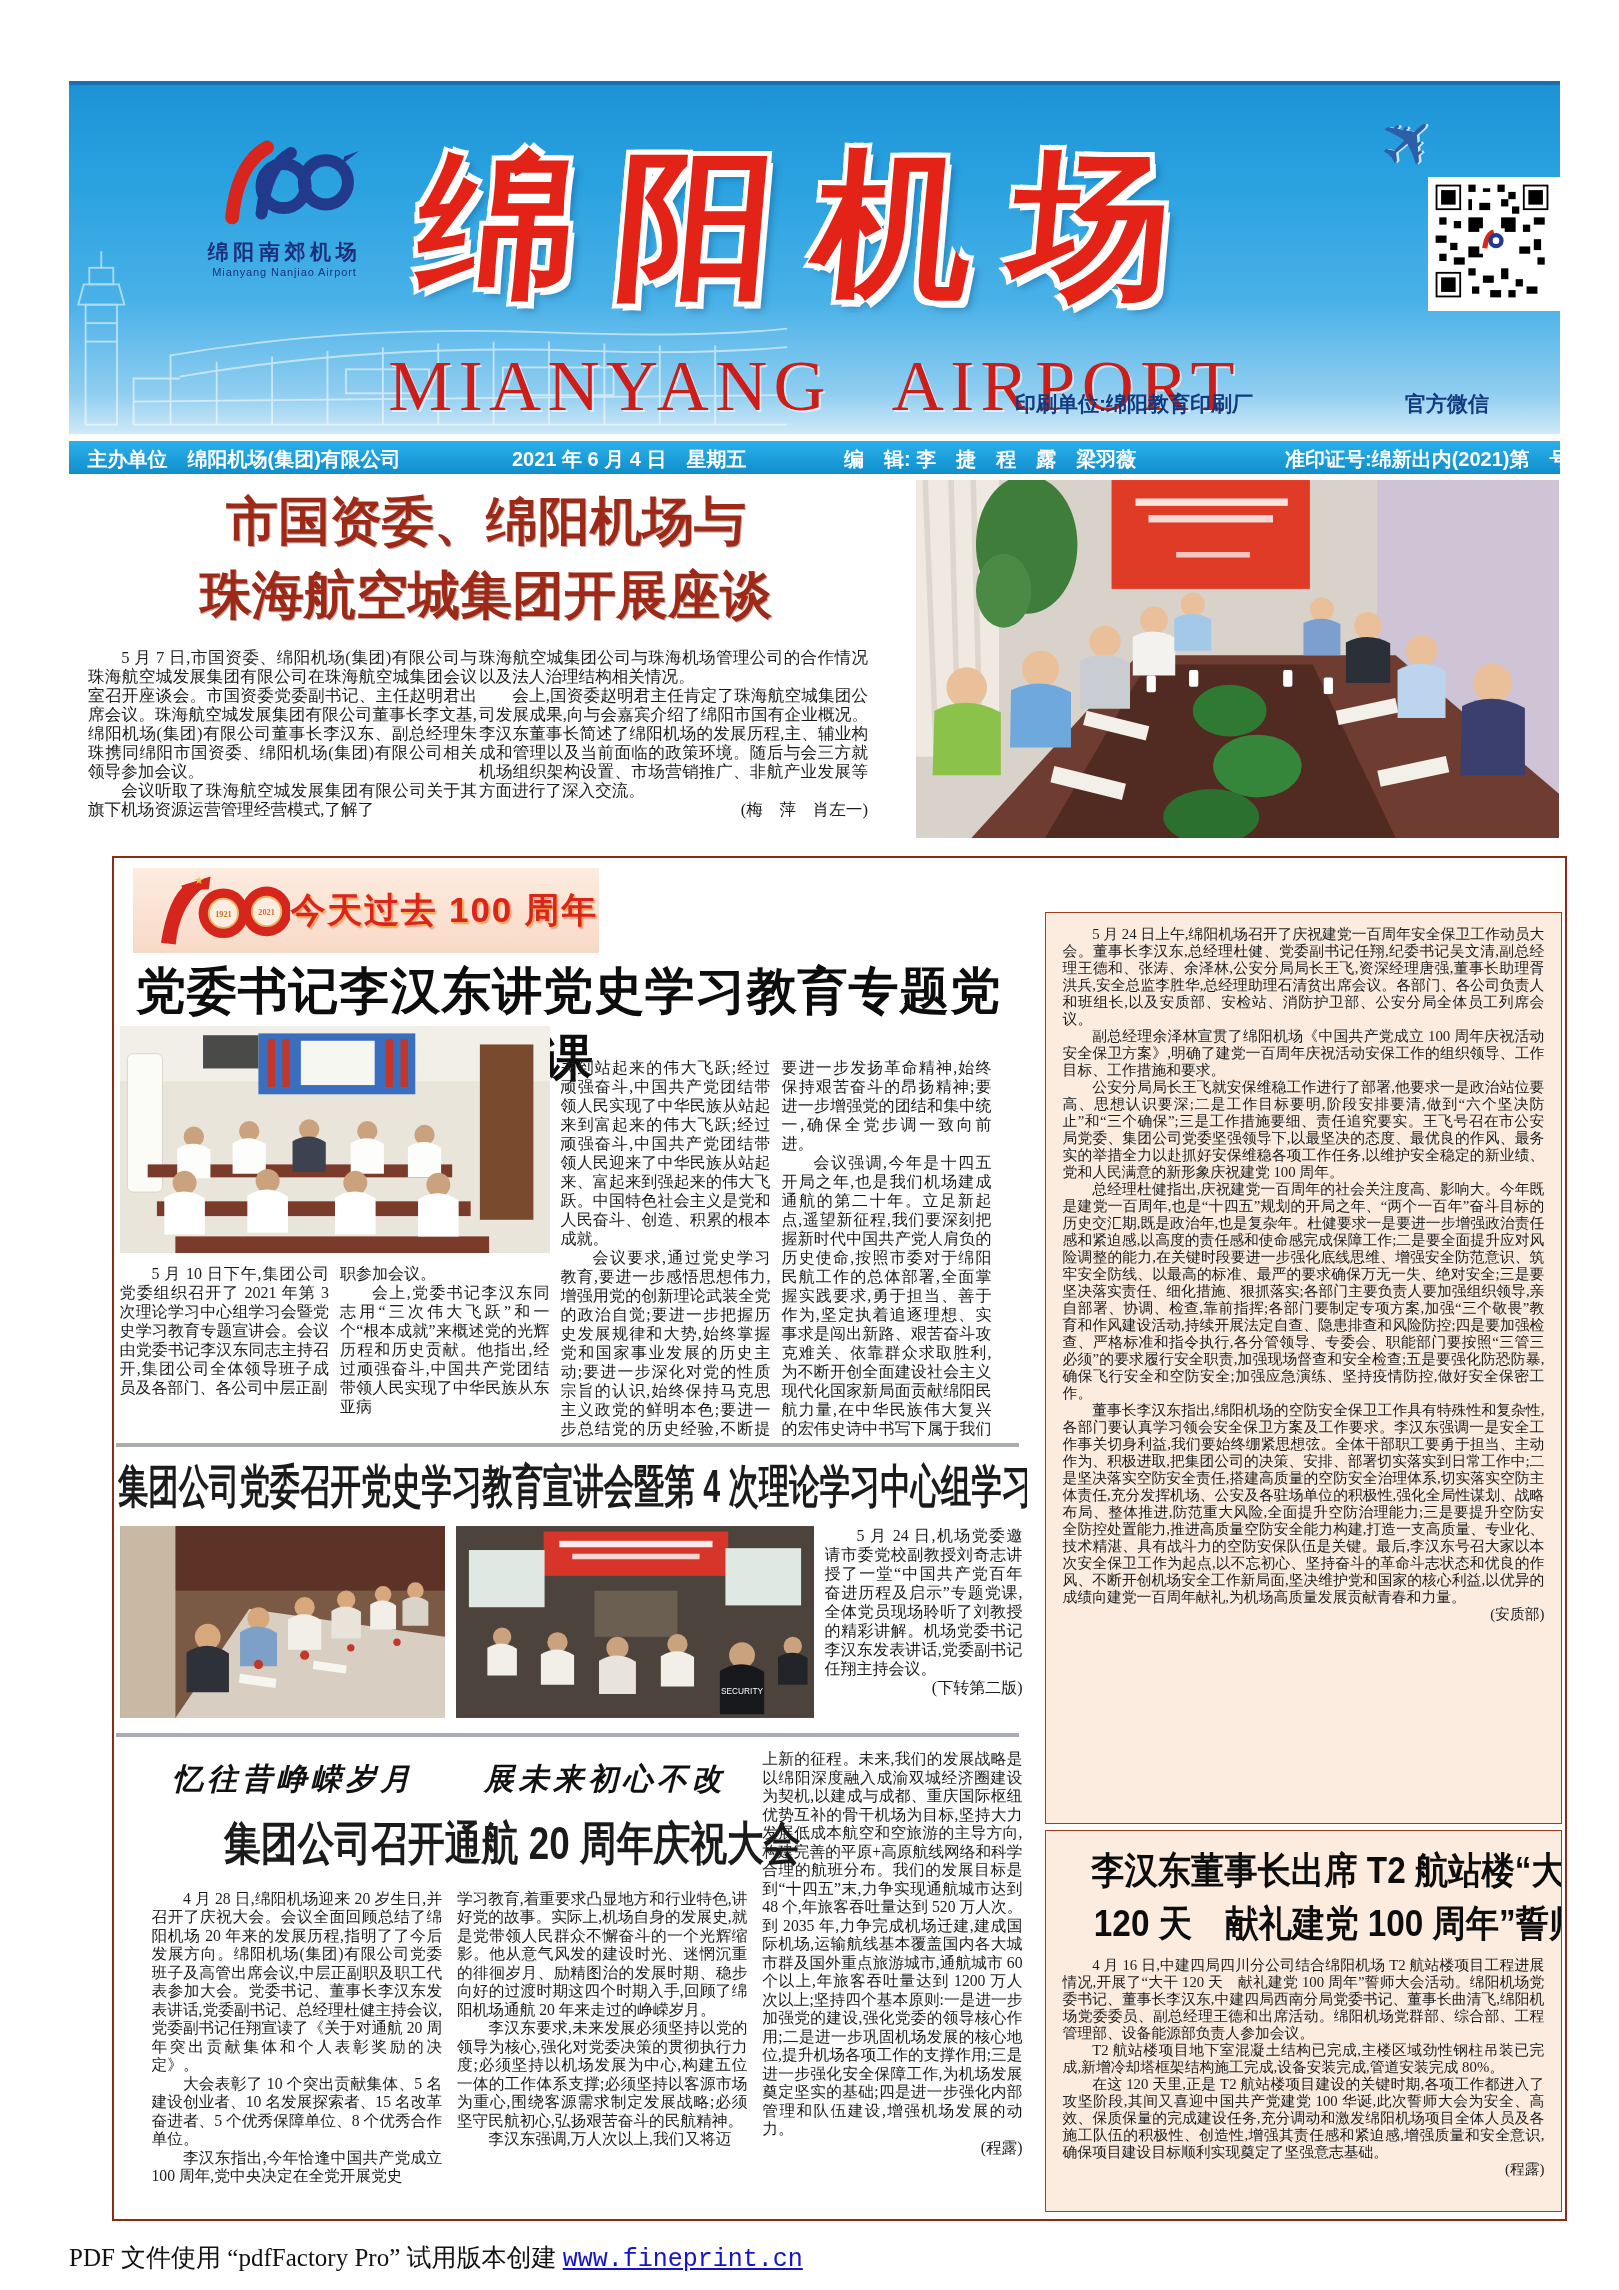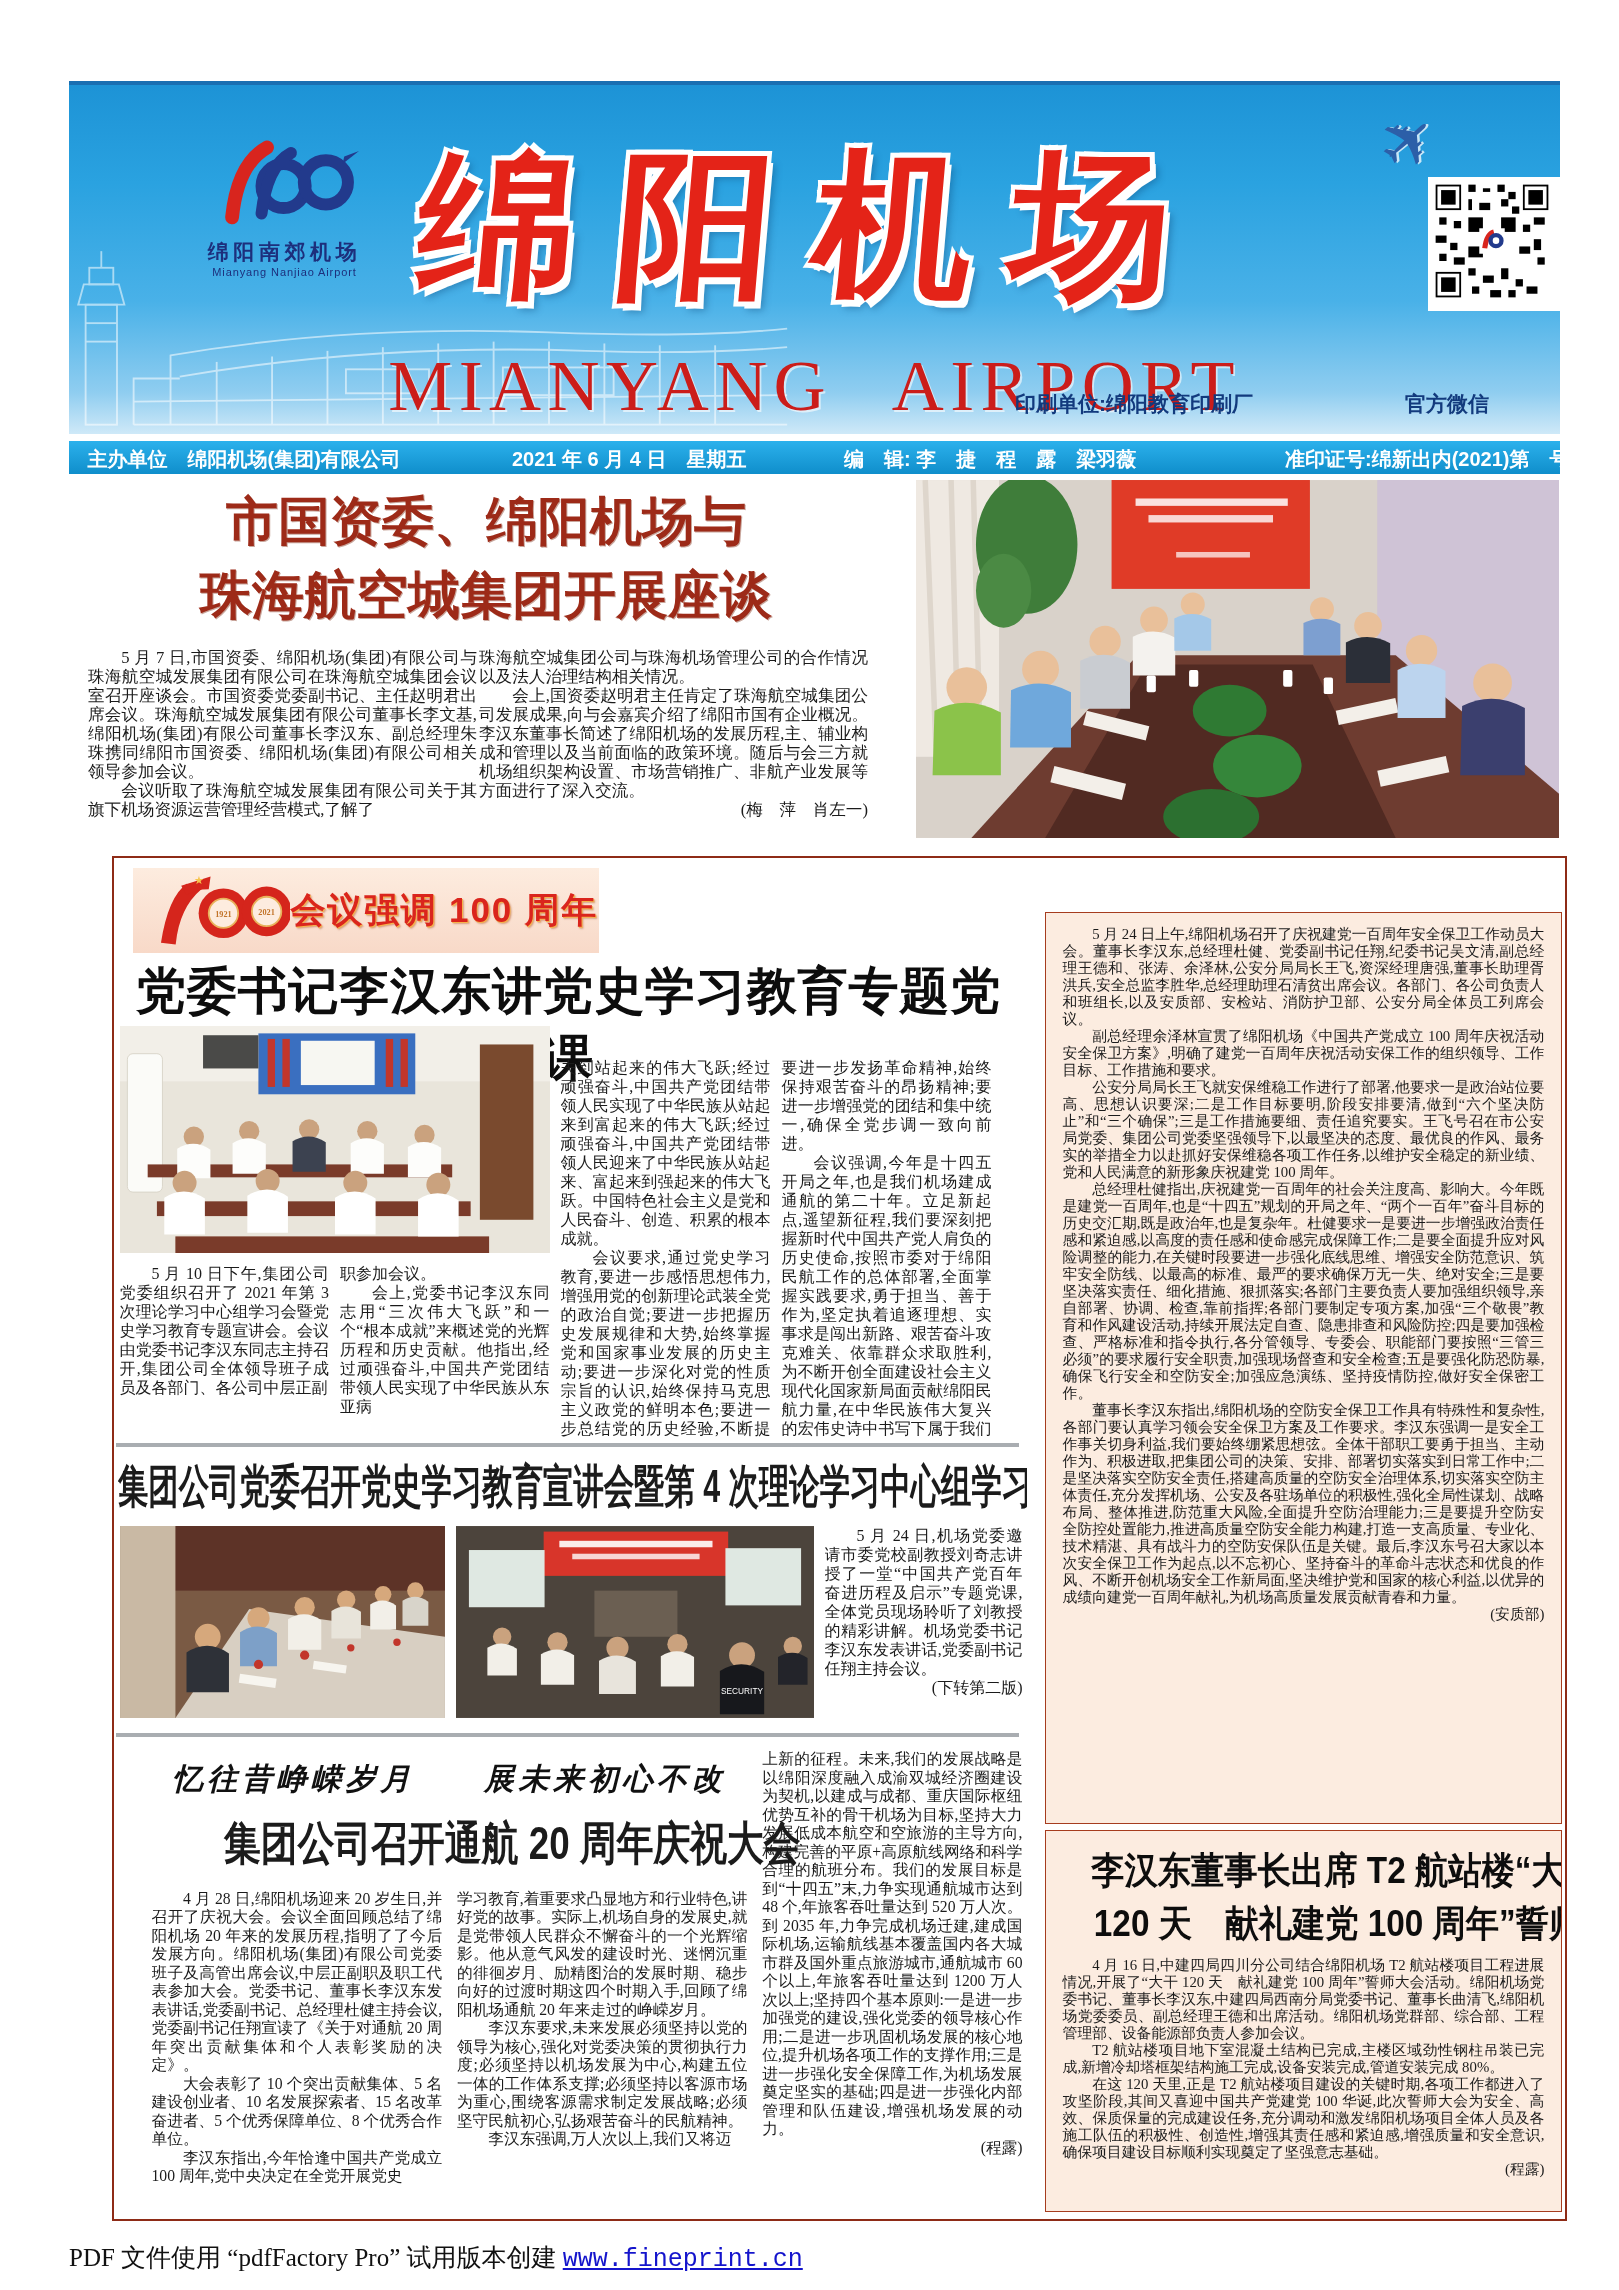--- a/index.html
+++ b/index.html
@@ -307,21 +307,21 @@
       <circle cx="98" cy="46" r="27" fill="#d5251c"></circle>
         <circle cx="98" cy="46" r="16" fill="#fdecdf"></circle>
       <circle cx="145" cy="44" r="27" fill="#d5251c"></circle>
         <circle cx="145" cy="44" r="16" fill="#fdecdf"></circle>
       <circle cx="98" cy="46" r="16" fill="none" stroke="#e8b25c" stroke-width="2"></circle>
       <circle cx="145" cy="44" r="16" fill="none" stroke="#e8b25c" stroke-width="2"></circle>
       <text x="98" y="50" font-size="9" text-anchor="middle" fill="#c2742a" font-weight="bold">1921</text>
       <text x="145" y="48" font-size="9" text-anchor="middle" fill="#c2742a" font-weight="bold">2021</text>
       <text x="66" y="14" font-size="12" fill="#f6c44c">★</text>
     </svg>
-    <span class="badge-text">会议强调 100 周年</span>
+    <span class="badge-text">今天过去 100 周年</span>
   </div>
 
   <div class="dk-headline">党委书记李汉东讲党史学习教育专题党课</div>
 
   <div class="dk-row">
     <div class="dk-left">
       <svg width="430" height="227" viewBox="0 0 466 246">
         <rect width="466" height="246" fill="#e9e5db"></rect>
         <rect x="0" y="0" width="466" height="60" fill="#f2efe8"></rect>
         <rect x="150" y="8" width="170" height="66" fill="#3a6fc0"></rect>

